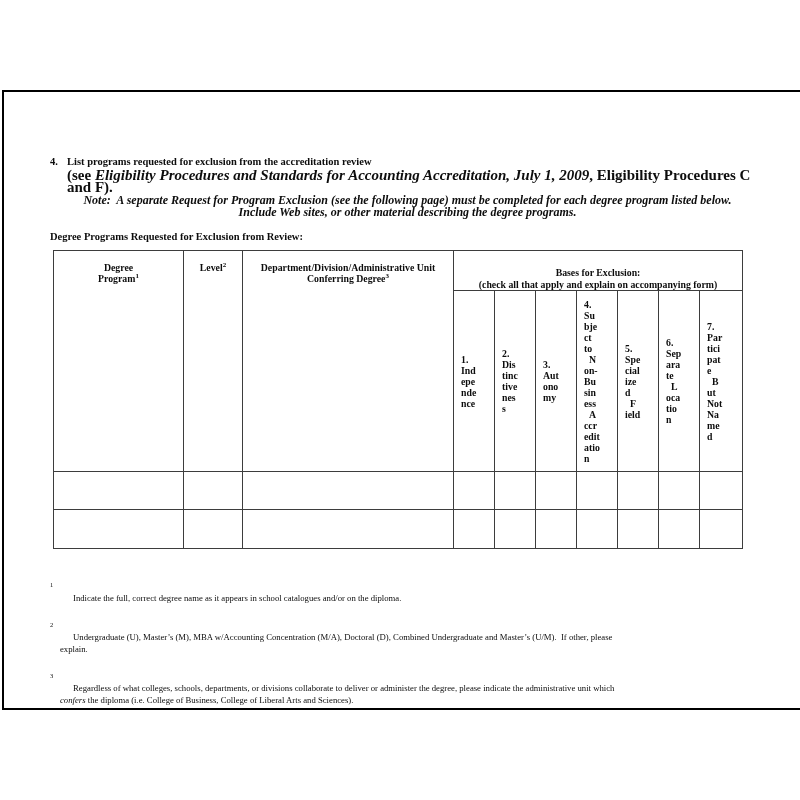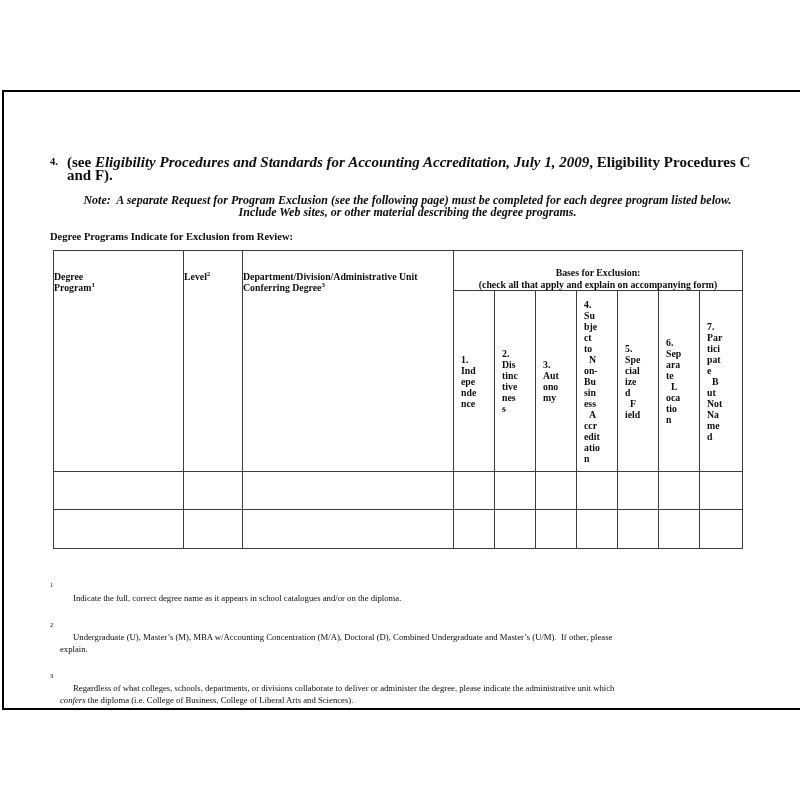--- a/index.html
+++ b/index.html
@@ -41,22 +41,22 @@
   table.exclusion {
     position: absolute; left: 53px; top: 250px;
     width: 689px; border-collapse: collapse; table-layout: fixed;
   }
   table.exclusion td {
     border: 1px solid #3d3d3d;
     font-weight: bold;
     overflow: hidden;
   }
   td.hdr {
-    vertical-align: top; 
-    font-size: 9.8px; line-height: 11px; padding-top: 20px;
+    vertical-align: top; text-align: center;
+    font-size: 9.8px; line-height: 11px; padding-top: 11px;
   }
   td.bases-hdr {
     vertical-align: top; text-align: center;
     font-size: 9.8px; line-height: 11.5px; padding-top: 16px;
   }
   td.subcol {
     vertical-align: middle; text-align: left;
     font-size: 9.8px; line-height: 11px;
     padding-left: 7px; white-space: pre-wrap;
   }
@@ -80,28 +80,28 @@
   }
 </style>
 </head>
 <body>
 
 <div class="page-frame"></div>
 
 <div class="content">
 
   <div class="item4">
-    <span class="num">4.</span>
+    <span class="num">4.</span><span>List programs requested for exclusion from the accreditation review</span>
     <div class="subline"><span>(see </span><span class="italic">Eligibility Procedures and Standards for Accounting Accreditation, July 1, 2009</span><span>, Eligibility Procedures C and F).</span></div>
   </div>
 
   <div class="note">Note:  A separate Request for Program Exclusion (see the following page) must be completed for each degree program listed below.
 Include Web sites, or other material describing the degree programs.</div>
 
-  <div class="table-heading">Degree Programs Indicate for Exclusion from Review:</div>
+  <div class="table-heading">Degree Programs Requested for Exclusion from Review:</div>
 
   <table class="exclusion">
     <colgroup>
       <col style="width:130px">
         <col style="width:59px">
         <col style="width:211px">
       <col style="width:41px">
         <col style="width:41px">
         <col style="width:41px">
         <col style="width:41px">

